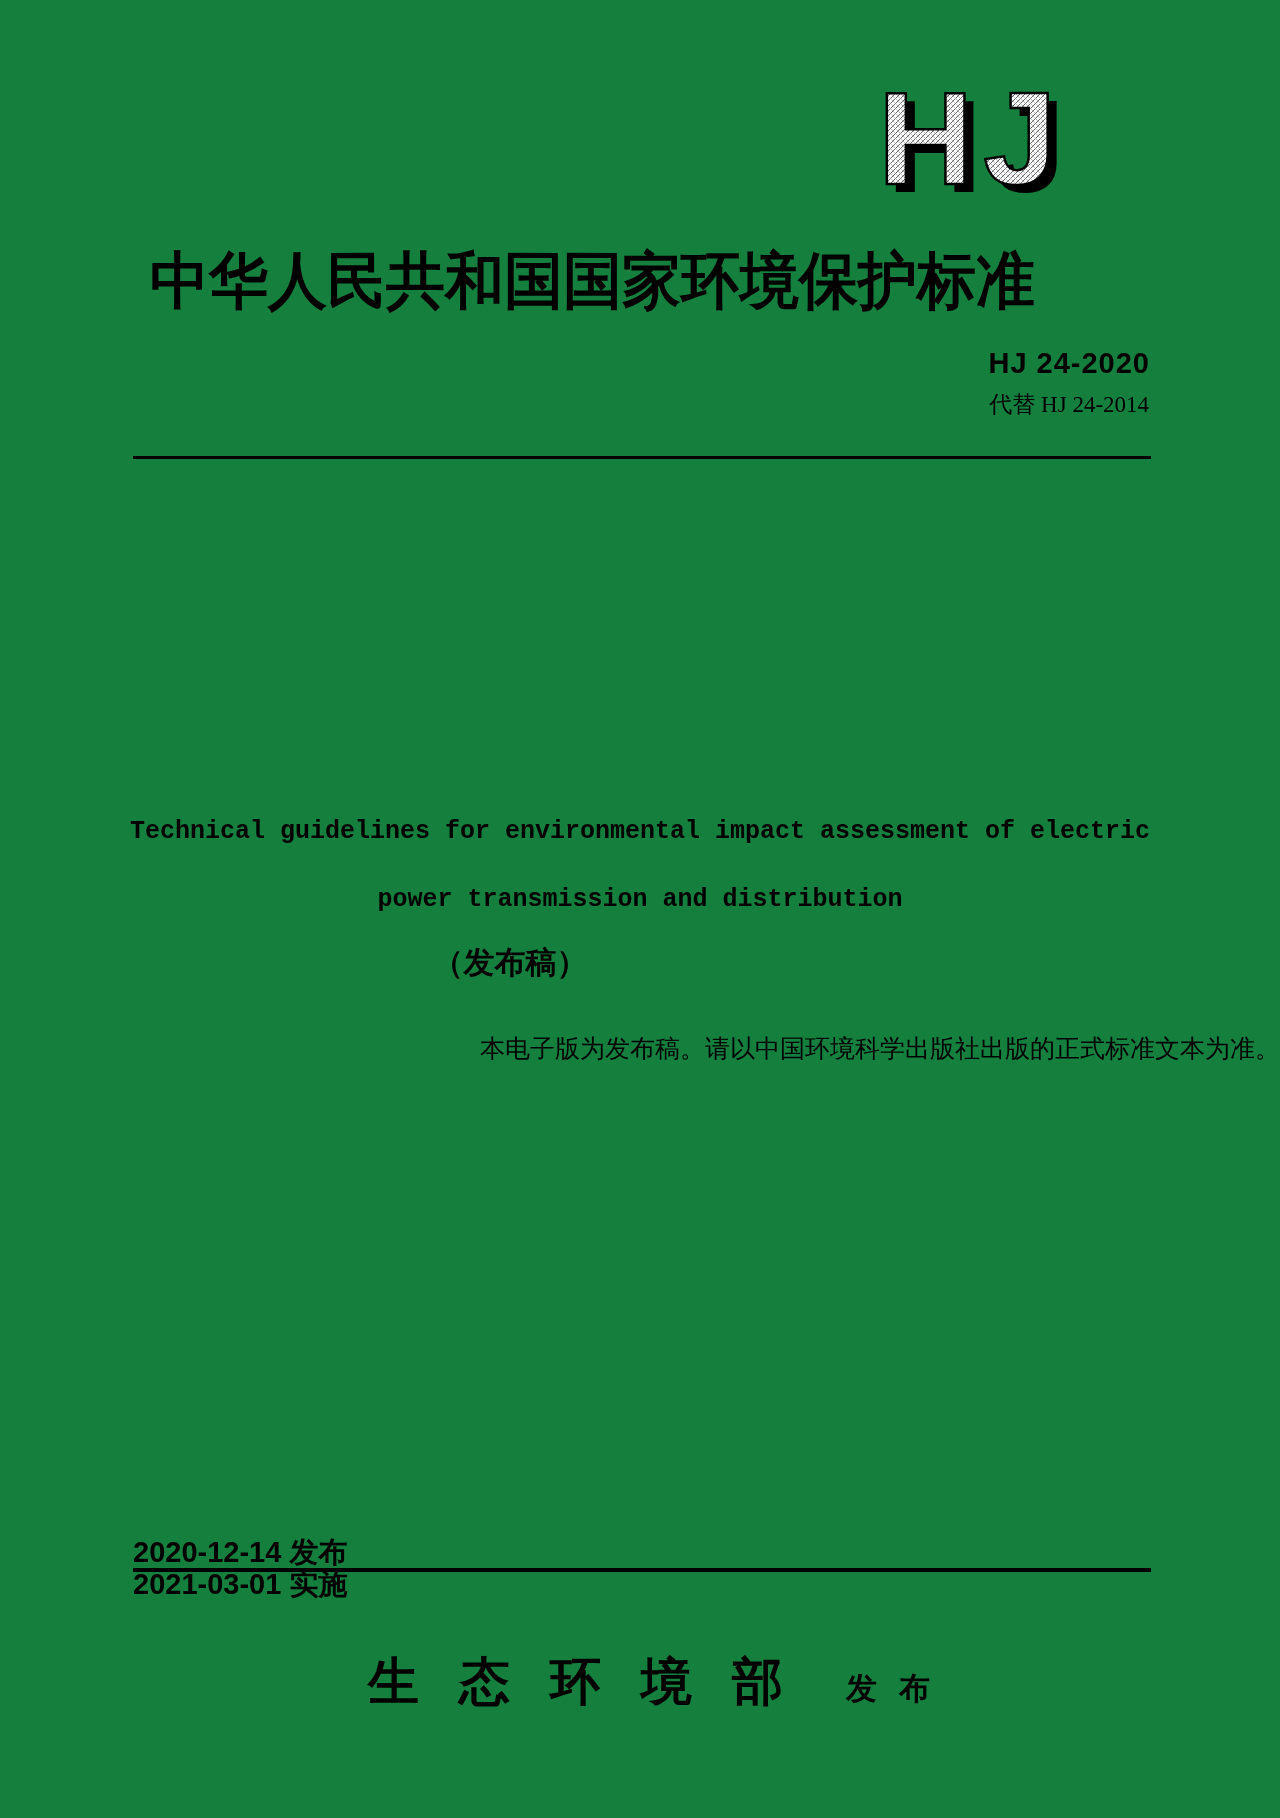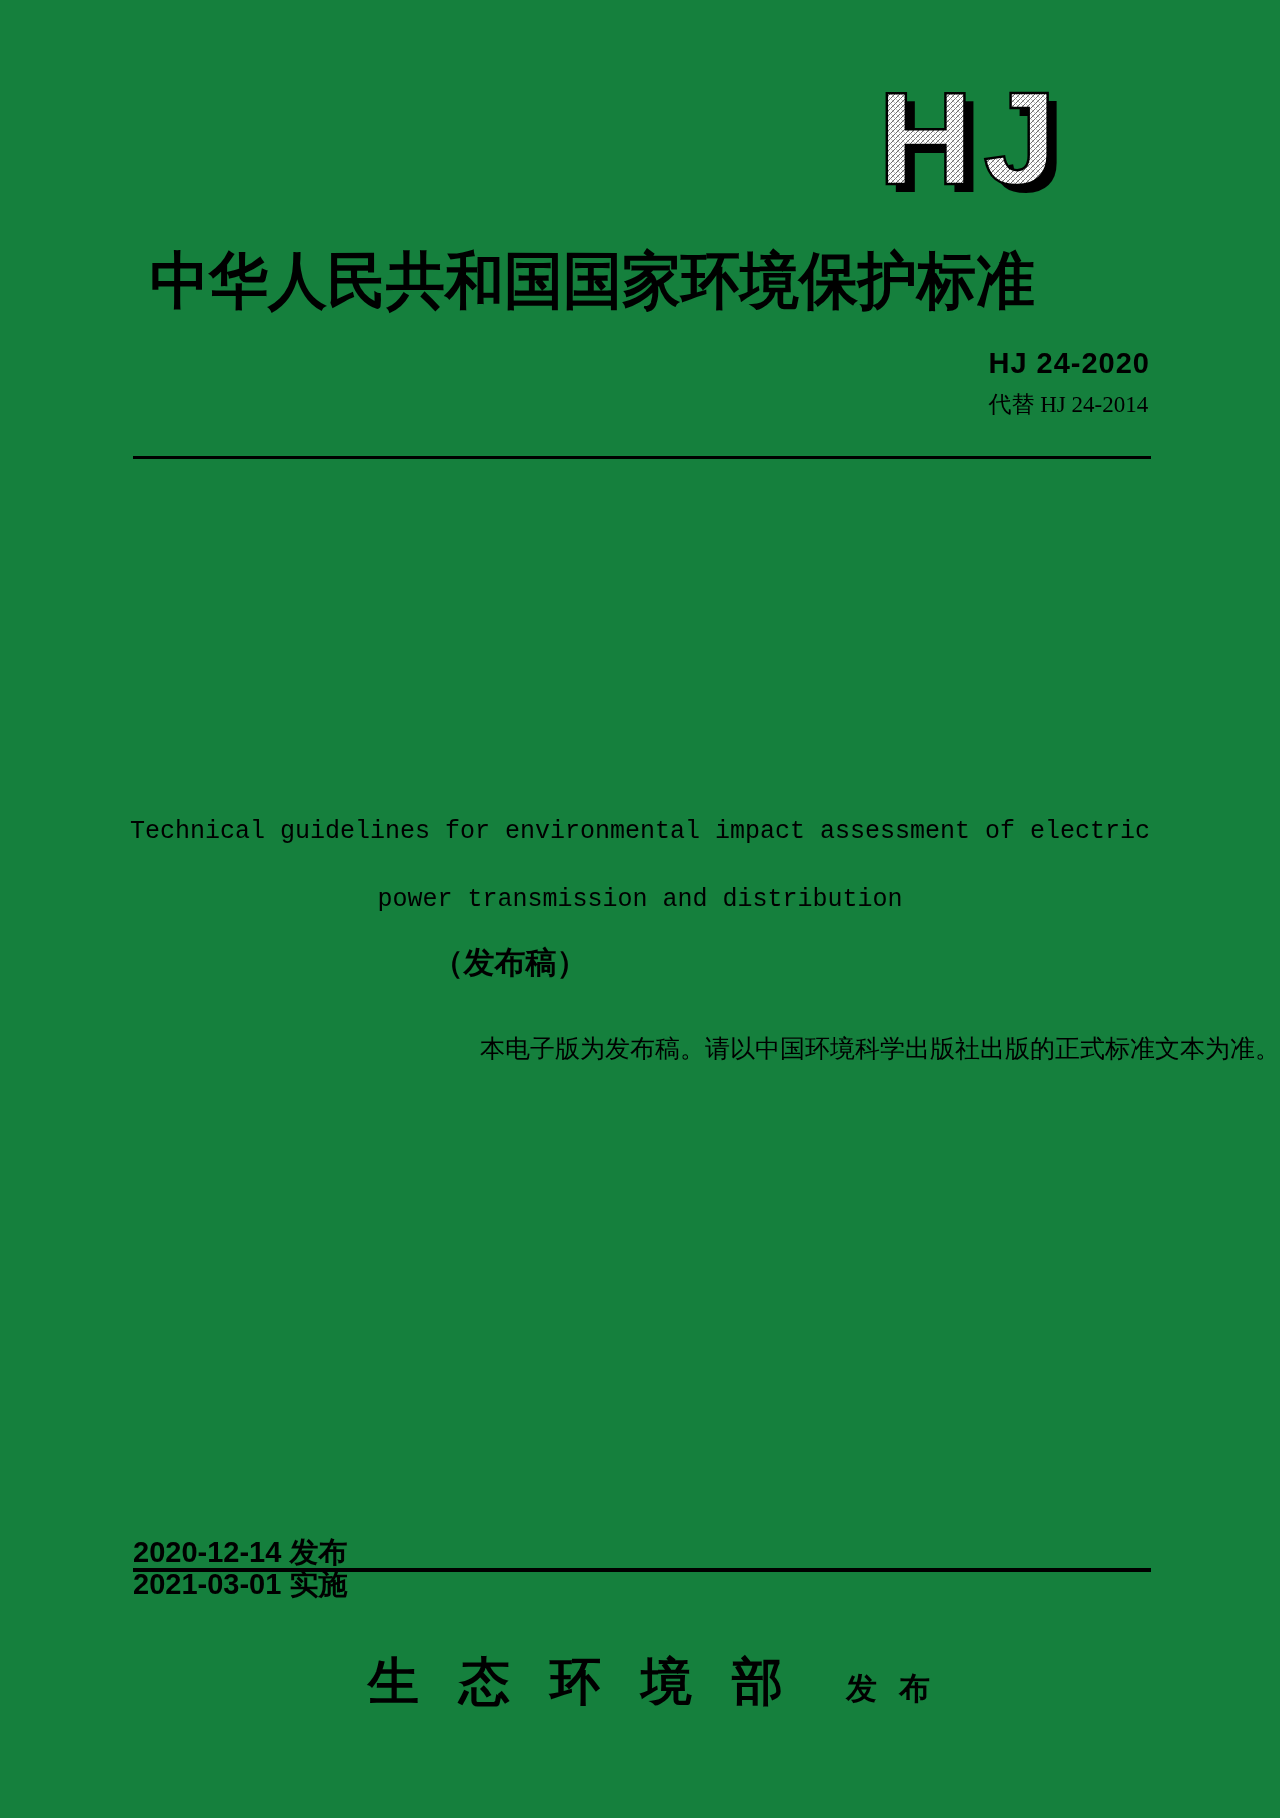--- a/index.html
+++ b/index.html
@@ -41,21 +41,21 @@
     white-space: nowrap;
     transform: scale(1.0, 1.05);
     transform-origin: left top;
   }
 
   
   .code-block {
     position: absolute;
     top: 348px;
     right: 130px;
-    text-align: left;
+    text-align: center;
   }
   .standard-code {
     font-family: "Liberation Sans", sans-serif;
     font-weight: bold;
     font-size: 29px;
     line-height: 30px;
     letter-spacing: 1px;
   }
   .replaces-note {
     font-family: "Liberation Serif", serif;
@@ -86,21 +86,21 @@
     letter-spacing: 2px;
     white-space: nowrap;
   }
 
   .en-title {
     position: absolute;
     left: 0;
     width: 1280px;
     text-align: center;
     font-family: "Liberation Mono", monospace;
-    font-weight: normal;
+    font-weight: bold;
     font-size: 25px;
     line-height: 28px;
     white-space: nowrap;
   }
   .en-line1 { top: 818px; }
   .en-line2 { top: 886px; }
 
   .draft-label {
     position: absolute;
     top: 946px;

